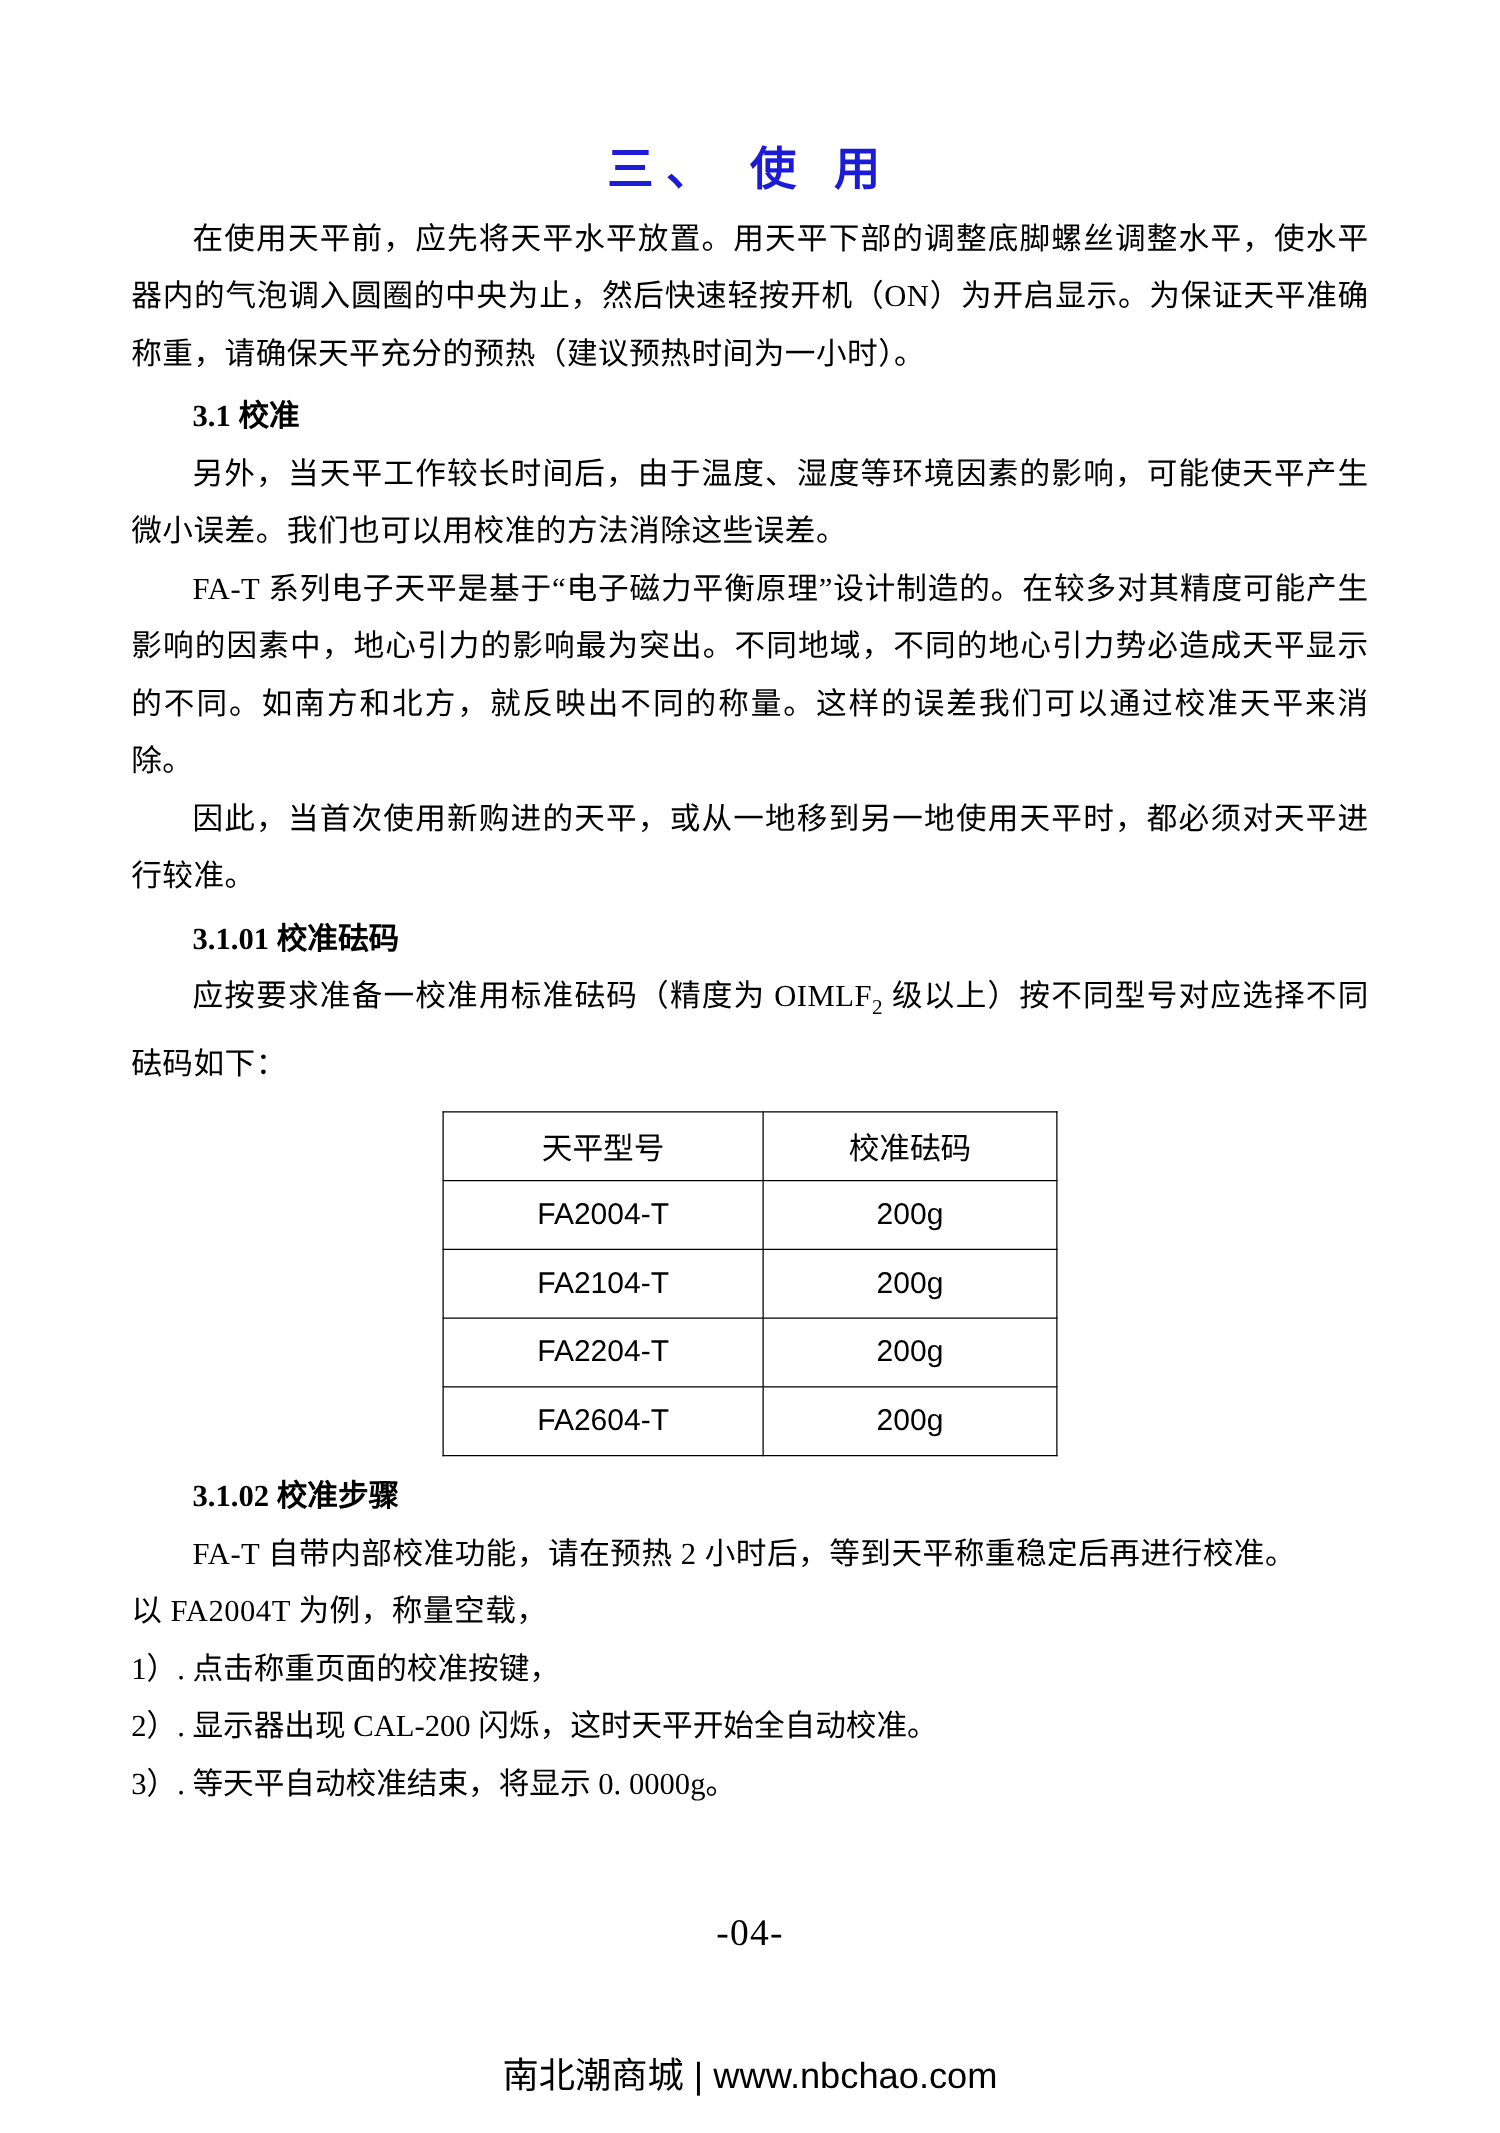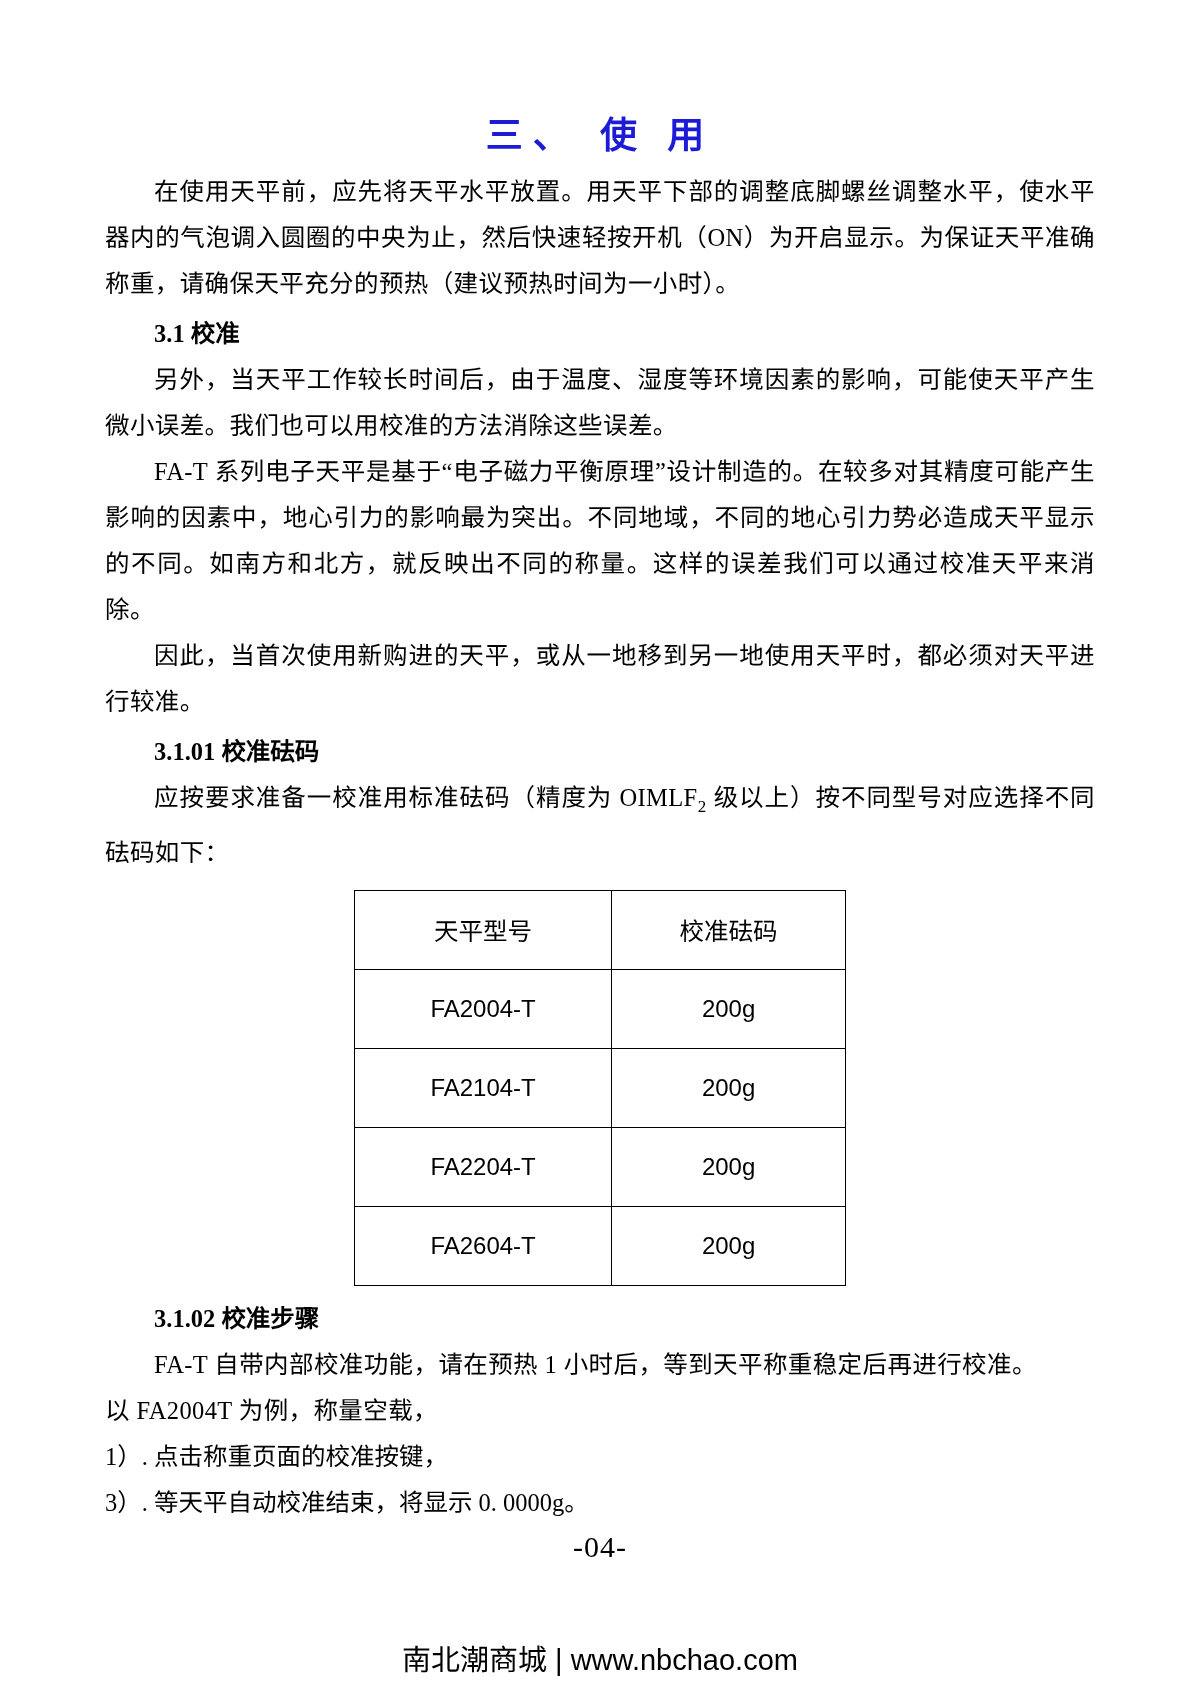--- a/index.html
+++ b/index.html
@@ -56,21 +56,21 @@
     margin: 14px auto 10px auto;
     width: 492px;
   }
   table.cal-table td, table.cal-table th {
     border: 1px solid #000000;
     text-align: center;
     font-size: 24px;
     height: 46px;
     font-weight: normal;
     font-family: "Liberation Sans", sans-serif;
-    padding: 16px;
+    padding: 4px;
   }
   table.cal-table th {
     font-family: "Liberation Serif", serif;
     font-size: 24.5px;
   }
   table.cal-table td:first-child, table.cal-table th:first-child {
     width: 256px;
   }
   table.cal-table td:last-child, table.cal-table th:last-child {
     width: 236px;
@@ -150,21 +150,22 @@
       </tr>
       <tr>
         <td>FA2604-T</td>
         <td>200g</td>
       </tr>
     </tbody>
   </table>
 
   <div class="heading"><span class="u">3.1.02 校准步骤</span></div>
 
-  <p class="para indent">FA-T 自带内部校准功能，请在预热 1 小时后，等到天平称重稳定后再进行校准。</p>
+  <p class="para indent">FA-T 自带内部校准功能，请在预热 2 小时后，等到天平称重稳定后再进行校准。</p>
   <p class="para">以 FA2004T 为例，称量空载，</p>
   <p class="steps">1）. 点击称重页面的校准按键，</p>
+  <p class="steps">2）. 显示器出现 CAL-200 闪烁，这时天平开始全自动校准。</p>
   <p class="steps">3）. 等天平自动校准结束，将显示 0. 0000g。</p>
 
   <div class="page-number">-04-</div>
   <div class="footer-brand">南北潮商城 | www.nbchao.com</div>
 
 </div>
 
 </body></html>

